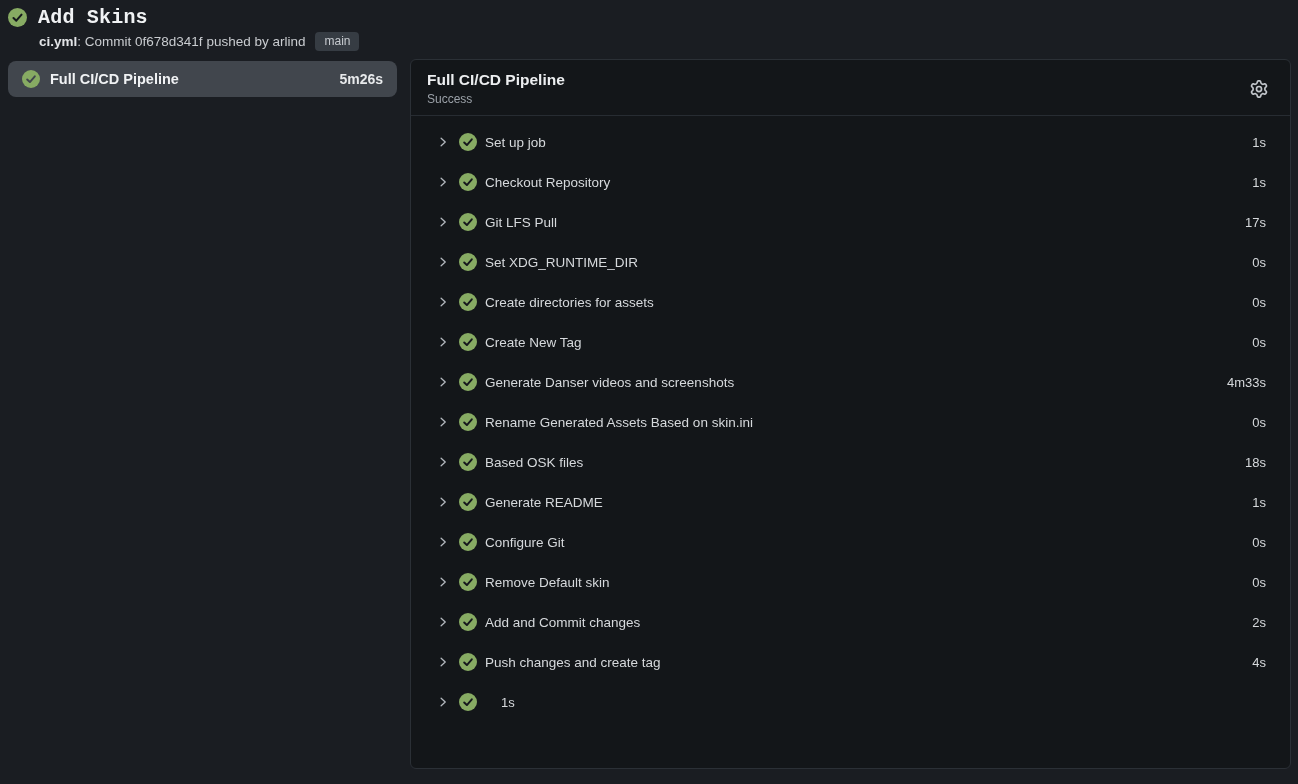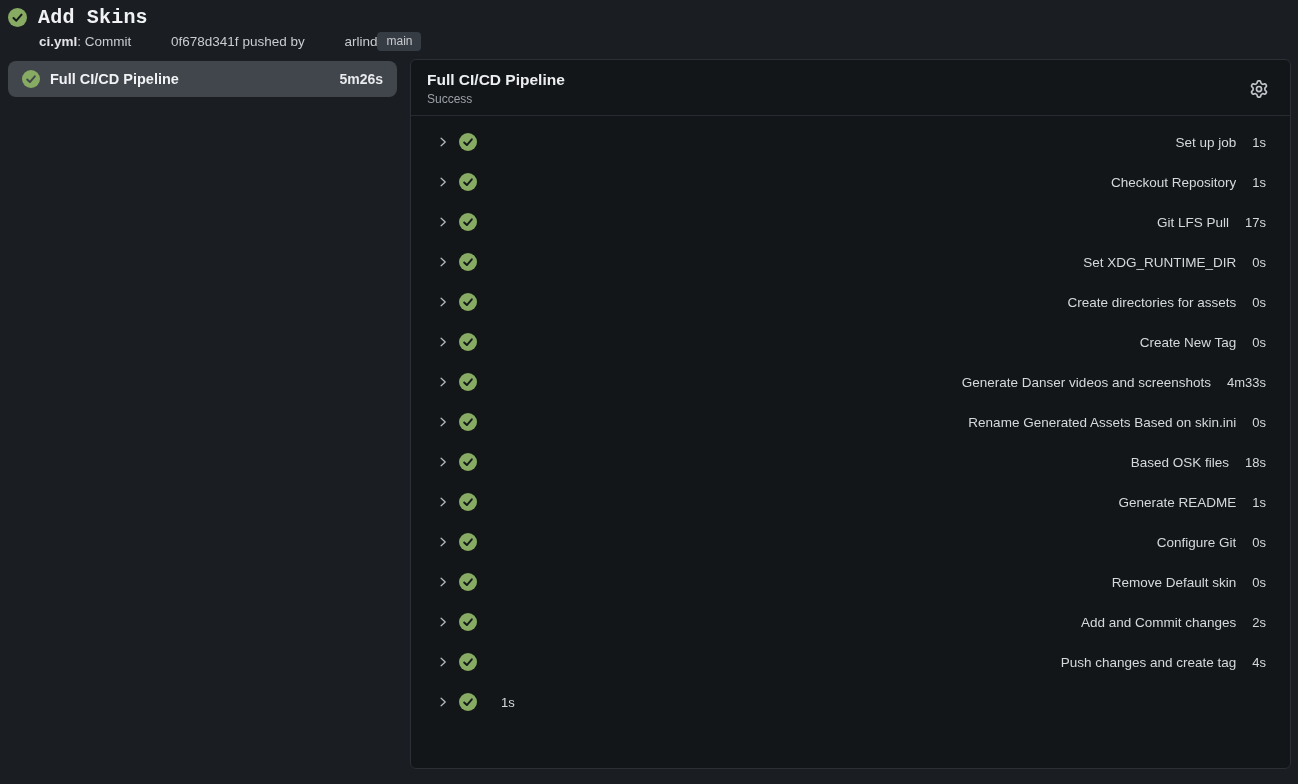--- a/index.html
+++ b/index.html
@@ -28,23 +28,24 @@
   .run-header-row{display:flex;align-items:center;gap:11px;}
   .run-title{font-size:20px;font-weight:600;color:#f0f2f4;letter-spacing:.2px;font-family:Liberation Mono, monospace;}
   .commit-line{
     margin:3px 0 0 31px;
     font-size:13.5px;
     color:#c9ccd0;
     white-space:pre;
     display:flex;align-items:center;
   }
   .commit-file{font-weight:700;color:#e2e4e7;}
-  .commit-link{color:#c9ccd0;text-decoration:none;cursor:pointer;margin-left:36px;}
+  .commit-link{color:#c9ccd0;text-decoration:none;cursor:pointer;}
   .branch-badge{
     display:inline-block;
+    margin-left:10px;
     padding:2px 9px 3px;
     background:var(--badge-bg);
     border-radius:4px;
     font-size:12px;
     color:var(--badge-text);
     line-height:1.2;
     cursor:pointer;
   }
   
   .content{display:flex;align-items:flex-start;gap:13px;padding:8px 7px 0 8px;}
@@ -74,21 +75,21 @@
   }
   .panel-job-title{font-size:15.5px;font-weight:600;color:#eceef0;}
   .panel-job-status{font-size:12px;color:var(--text-muted);margin-top:3px;}
   .gear-button{
     background:none;border:none;cursor:pointer;
     display:flex;align-items:center;justify-content:center;
     width:26px;height:26px;color:#c2c6cb;
   }
   .gear-button svg{display:block;}
   
-  .step-list{padding:6px 0 8px 0;text-align:right;}
+  .step-list{padding:6px 0 8px 0;}
   .step-row{
     display:flex;align-items:center;
     height:40px;
     padding:0 24px 0 26px;
     cursor:pointer;
   }
   .chevron-wrap{display:flex;align-items:center;margin-right:10px;color:var(--icon-muted);}
   .check-wrap{display:flex;align-items:center;margin-right:8px;}
   .step-name{font-size:13.5px;color:#d6d9dc;flex:1;
     white-space:nowrap;overflow:hidden;text-overflow:ellipsis;}

